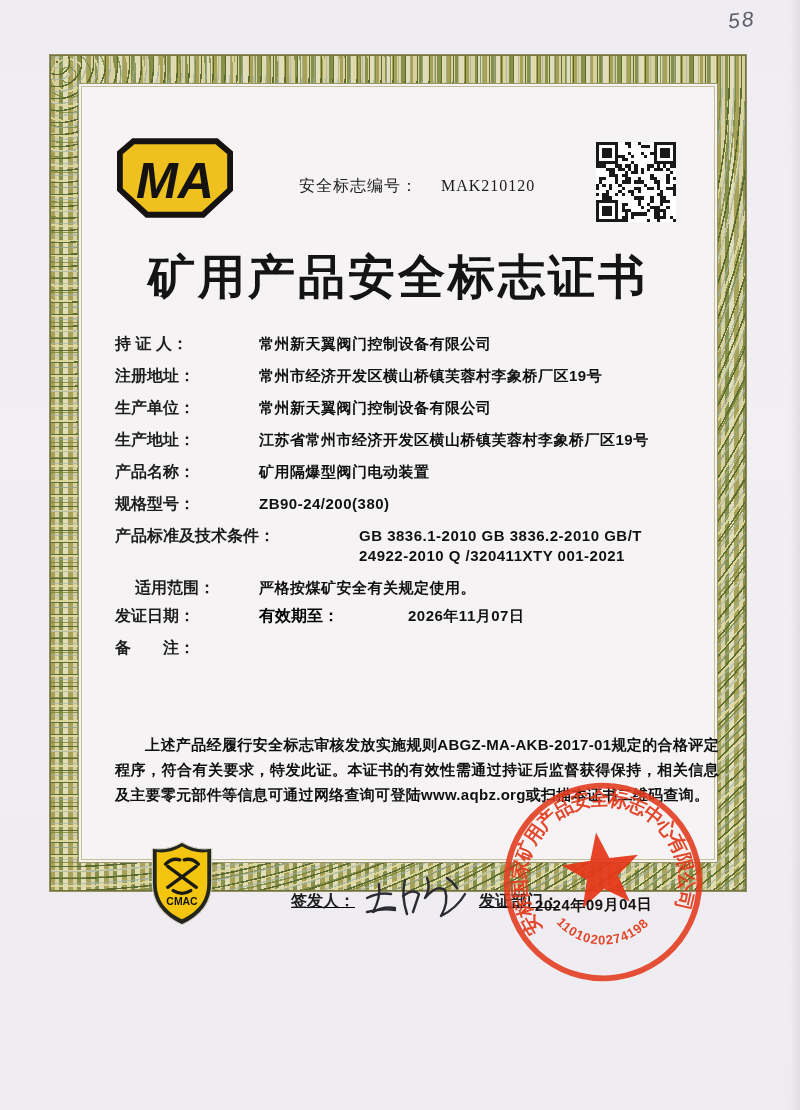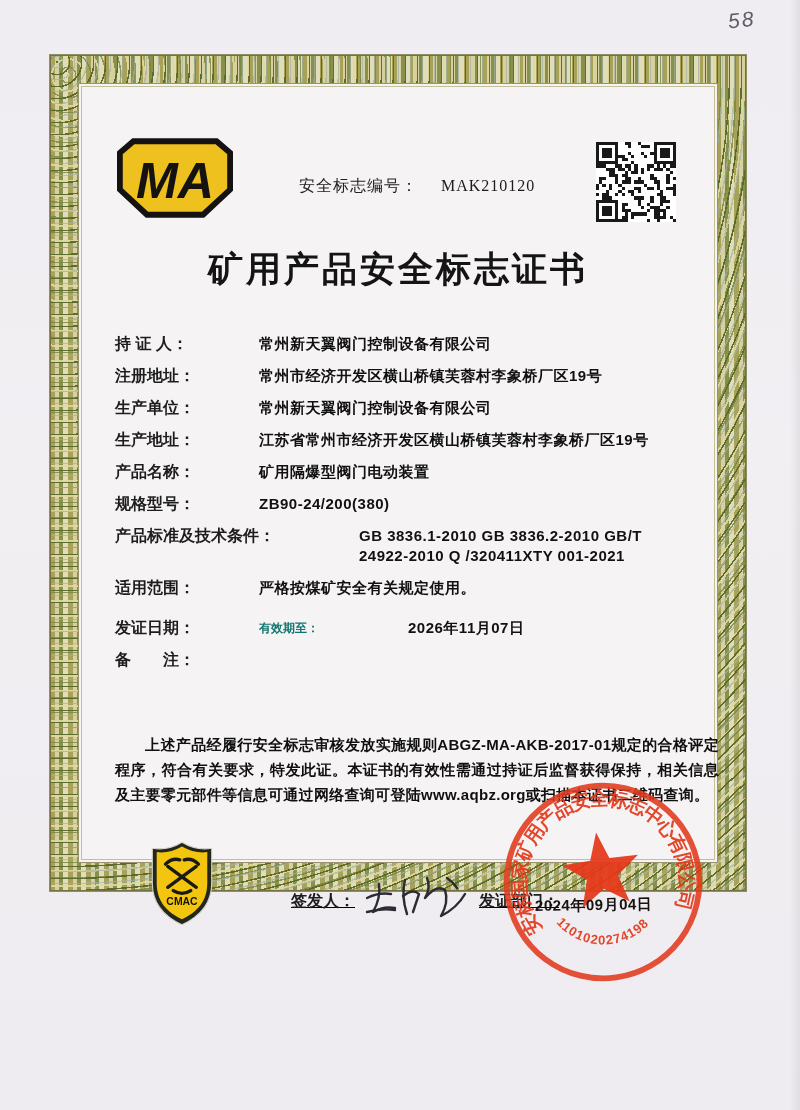--- a/index.html
+++ b/index.html
@@ -28,33 +28,33 @@
     background:#f6f3f5;border:1px solid #99936a;box-shadow:inset 0 0 0 2px #f6f3f5, inset 0 0 0 3px #c4bf96;}
 
   
   .ma-logo{position:absolute;left:38px;top:54px;width:116px;height:80px;}
   .sn-line{position:absolute;left:220px;top:92px;white-space:nowrap;}
   .sn-label{font-size:16px;font-weight:400;color:#222;letter-spacing:1px;}
   .sn-value{font-family:"Liberation Serif",serif;font-size:16px;color:#1c1c1c;margin-left:23px;letter-spacing:1px;}
   .qr{position:absolute;left:517px;top:58px;width:80px;height:80px;background:#fff;}
 
   .cert-title{position:absolute;left:0;right:0;top:162px;text-align:center;
-    font-size:35px;font-weight:900;color:#141414;letter-spacing:3px;
+    font-size:47px;font-weight:900;color:#141414;letter-spacing:3px;
     font-family:"Liberation Serif","Liberation Sans",serif;}
 
   
   .fields{position:absolute;left:36px;top:250px;width:572px;}
   .frow{display:flex;align-items:flex-start;margin-bottom:12px;line-height:20px;gap:44px;}
   .flabel{flex:0 0 100px;font-size:16px;font-weight:700;color:#1d1d1d;white-space:nowrap;}
   .fvalue{font-size:15px;font-weight:700;color:#111;letter-spacing:.5px;}
   .frow.std .flabel{flex:0 0 200px;}
   .frow.std .fvalue{width:402px;}
-  .frow.scope{margin-bottom:20px;}
+  .frow.scope{margin-bottom:8px;text-align:right;}
   .frow.dates .fvalue{flex:0 0 185px;}
-  .frow.dates .flabel2{flex:0 0 105px;font-size:12px;font-weight:700;color:#0f766e;white-space:nowrap;}
+  .frow.dates .flabel2{flex:0 0 105px;font-size:16px;font-weight:700;color:#000000;white-space:nowrap;}
   .frow.remark{margin-top:10px;}
 
   .statement{position:absolute;left:36px;top:648px;width:604px;
     font-size:15px;font-weight:700;color:#101010;line-height:25px;
     text-indent:2em;text-align:justify;letter-spacing:.3px;}
 
   
   .cmac{position:absolute;left:70px;top:756px;width:66px;height:88px;}
   .sign-line{position:absolute;left:212px;top:790px;white-space:nowrap;display:flex;align-items:center;text-decoration:underline;}
   .sign-label,.dept-label{font-size:16px;font-weight:700;color:#1d1d1d;}

